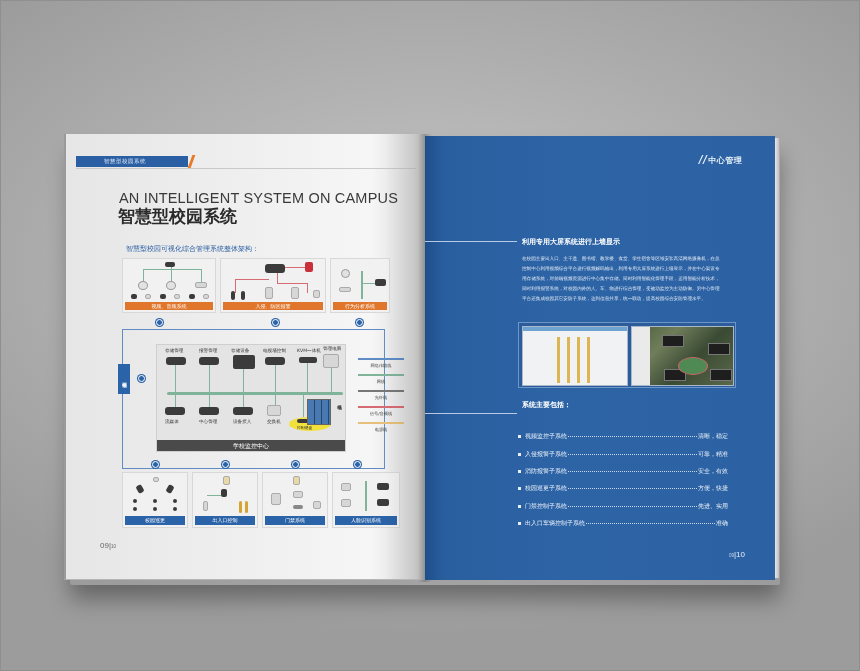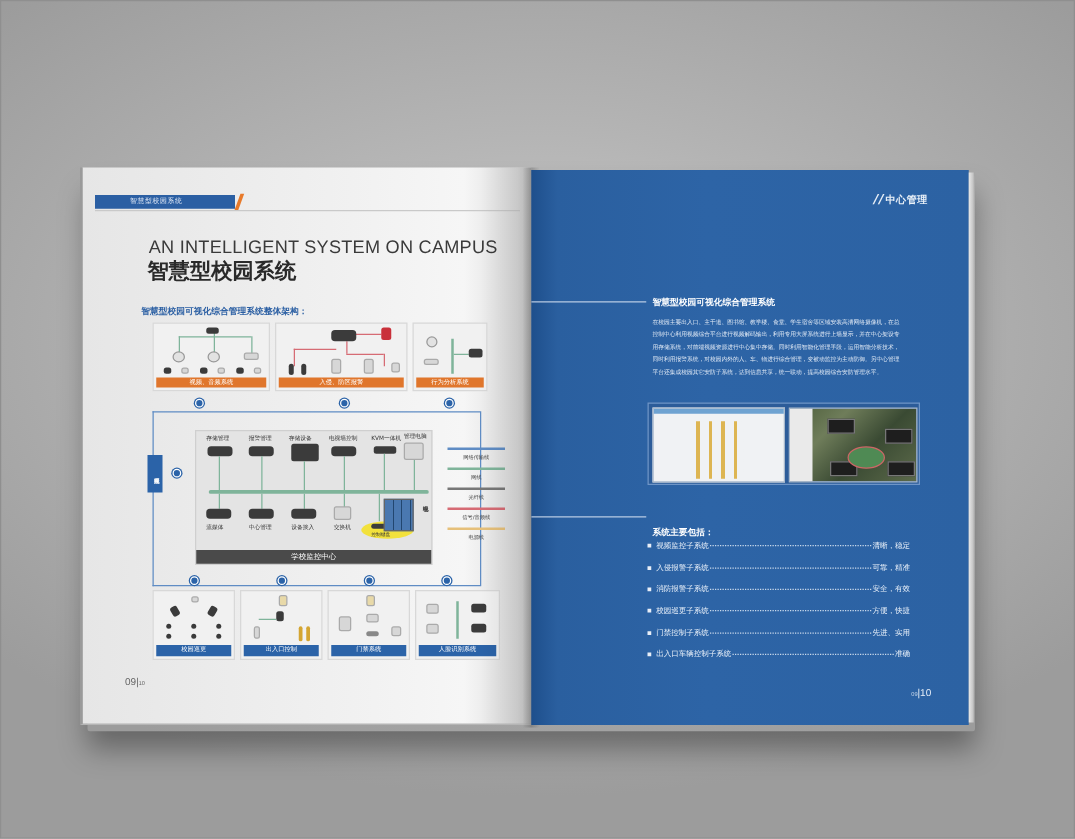--- a/index.html
+++ b/index.html
@@ -42,21 +42,21 @@
   .tab-rule { position: absolute; left: 10px; top: 34px; width: 340px; height: 1px; background: #c9c9c9; }
 
   .title-en {
     position: absolute; left: 53px; top: 56px; font-size: 14.5px; color: #3a3a3a;
     font-family: "Liberation Sans", sans-serif; letter-spacing: 0.2px;
   }
   .title-cn {
     position: absolute; left: 52px; top: 71px; font-size: 17px; font-weight: bold; color: #2a2a2a;
   }
   .subtitle {
-    position: absolute; left: 47px; top: 110px; font-size: 7px; color: #2b5fa3; font-weight: bold;
+    position: absolute; left: 60px; top: 110px; font-size: 7px; color: #2b5fa3; font-weight: normal;
   }
 
   
   .diagram { position: absolute; left: 52px; top: 124px; width: 290px; height: 270px; }
   .panel { position: absolute; background: #f1f1f1; border: 1px solid #d8d8d8; }
   .panel .band-orange {
     position: absolute; left: 2px; right: 2px; bottom: 2px; height: 8px;
     background: #e0762c; color: #fff; font-size: 5px; line-height: 8px; text-align: center;
   }
   .panel .band-blue {
@@ -136,21 +136,21 @@
     background: repeating-linear-gradient(90deg, transparent 0 4px, #d9a62a 4px 7px, transparent 7px 10px),
                 repeating-linear-gradient(0deg, transparent 0 5px, rgba(240,242,244,1) 5px 8px); opacity: .8; }
   .scr2 {
     position: absolute; left: 112px; top: 3px; width: 103px; height: 60px;
     background: linear-gradient(135deg, #4b5d3a 0%, #6f7d5a 30%, #3a4a33 60%, #5c6a4a 100%);
     border: 1px solid #a9b9cc;
   }
   .scr2 .side { position: absolute; left: 0; top: 0; width: 18px; height: 100%; background: #eaeaea; }
   .scr2 .win { position: absolute; width: 22px; height: 12px; background: #1e1e1e; border: 1px solid #777; }
   .scr2 .track { position: absolute; left: 46px; top: 30px; width: 30px; height: 18px; border: 1.5px solid #c66; border-radius: 50%; background: #4f8a54; }
-  .rt-heading2 { position: absolute; left: 97px; top: 285px; font-size: 7px; color: #fff; font-weight: bold; }
+  .rt-heading2 { position: absolute; left: 97px; top: 264px; font-size: 7px; color: #fff; font-weight: bold; }
   .feature-list { position: absolute; left: 93px; top: 292px; width: 210px; }
   .feature {
     display: flex; align-items: center; height: 17.4px; font-size: 6px; color: #eaf1fa;
   }
   .feature .bullet { width: 3px; height: 3px; background: #e8eef7; margin-right: 4px; flex: none; }
   .feature .dots { flex: 1; border-bottom: 1px dotted rgba(230,238,248,0.85); margin: 0 1px; height: 1px; align-self: center; }
   .feature .val { flex: none; }
   .page-num-right {
     position: absolute; left: 304px; top: 414px; font-size: 8px; color: #e6eef8;
     font-family: "Liberation Sans", sans-serif;
@@ -346,21 +346,21 @@
 </div>
 
 <div class="spine"></div>
 
 <div class="page-right">
   <div class="logo">
     <span class="mark">//</span><span>中心管理</span>
   </div>
 
   <div class="rule-line" style="left:0;top:105px;width:92px;"></div>
-  <div class="rt-heading">智慧型校园可视化综合管理系统</div>
+  <div class="rt-heading">利用专用大屏系统进行上墙显示</div>
   <div class="rt-body">在校园主要出入口、主干道、图书馆、教学楼、食堂、学生宿舍等区域安装高清网络摄像机，在总控制中心利用视频综合平台进行视频解码输出，利用专用大屏系统进行上墙显示，并在中心架设专用存储系统，对前端视频资源进行中心集中存储。同时利用智能化管理手段，运用智能分析技术，同时利用报警系统，对校园内外的人、车、物进行综合管理，变被动监控为主动防御。另中心管理平台还集成校园其它安防子系统，达到信息共享，统一联动，提高校园综合安防管理水平。</div>
 
   <div class="screens">
     <div class="scr1">
       <div class="hdr"></div>
       <div class="icons"></div>
     </div>
     <div class="scr2">
       <div class="side"></div>
       <div class="win" style="left:30px;top:8px;"></div>

